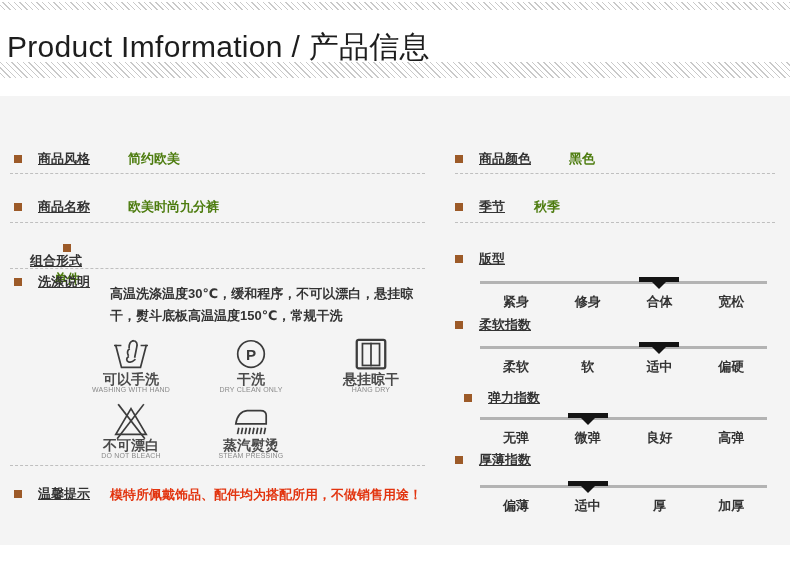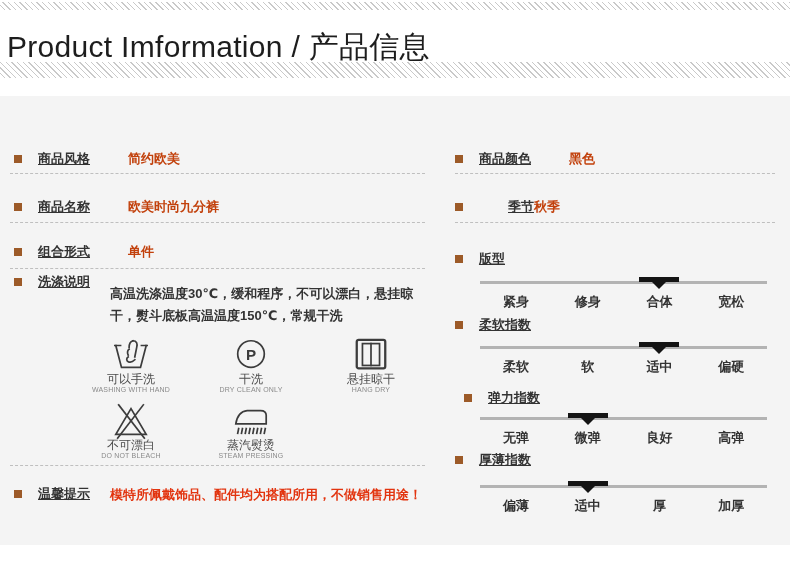--- a/index.html
+++ b/index.html
@@ -12,33 +12,33 @@
   .hatch-top{top:2px;height:8px;}
   .hatch-mid{top:62px;height:16px;}
   .page-title{position:absolute;left:7px;top:27px;font-size:30px;color:#1d1d1d;letter-spacing:.3px;white-space:nowrap;}
   .panel{position:absolute;left:0;top:96px;width:790px;height:449px;background:#f4f4f4;}
 
   .row{position:absolute;display:flex;align-items:center;height:16px;}
   .bullet{width:8px;height:8px;background:#9c5a28;flex:none;}
   .lbl{font-size:13px;font-weight:bold;color:#333;margin-left:16px;white-space:nowrap;text-decoration:underline;}
   .lbl.w90{width:90px;}
   .lbl.w55{width:55px;}
-  .val{font-size:13px;font-weight:bold;color:#c2410c;white-space:nowrap;}
+  .val{font-size:13px;font-weight:bold;color:#4d7c0f;white-space:nowrap;}
 
   .divider{position:absolute;border-top:1px dashed #bfbfbf;height:0;}
   .div-l{left:10px;width:415px;}
   .div-r{left:455px;width:320px;}
 
   .wash-text{position:absolute;left:110px;top:187px;width:326px;
     font-size:13px;font-weight:bold;line-height:22px;color:#333;}
   .tip-text{position:absolute;left:110px;top:390px;font-size:13px;font-weight:bold;color:#e2340f;white-space:nowrap;}
 
   .wash-icon{position:absolute;width:120px;text-align:center;}
   .wash-icon svg{display:block;margin:0 auto;height:38px;width:40px;}
-  .wash-zh{font-size:12px;color:#4a4a4a;line-height:11px;}
+  .wash-zh{font-size:14px;color:#4a4a4a;line-height:11px;font-weight:bold;}
   .wash-en{font-size:7px;color:#8a8a8a;line-height:9px;letter-spacing:.2px;}
 
   .slider-block{position:absolute;left:480px;width:287px;height:34px;}
   .track{position:absolute;left:0;top:0;width:100%;height:3px;background:#b3b3b3;}
   .marker{position:absolute;top:-4px;transform:translateX(-50%);width:40px;}
   .marker-bar{width:40px;height:5px;background:#141414;}
   .marker-tri{width:0;height:0;margin:0 auto;border-left:7px solid transparent;
     border-right:7px solid transparent;border-top:7px solid #141414;}
   .opts{position:absolute;left:0;top:12px;width:100%;display:grid;grid-template-columns:repeat(4,1fr);}
   .opts span{text-align:center;font-size:13px;font-weight:bold;color:#333;}
@@ -62,21 +62,21 @@
     </div>
     <div class="divider div-l" style="top:77px;"></div>
 
     <div class="row" style="left:14px;top:103px;">
       <span class="bullet"></span>
       <span class="lbl w90">商品名称</span>
       <span class="val">欧美时尚九分裤</span>
     </div>
     <div class="divider div-l" style="top:126px;"></div>
 
-    <div class="row" style="left:14px;top:148px;">
+    <div class="row" style="left:14px;top:148px;flex-direction:column;">
       <span class="bullet"></span>
       <span class="lbl w90">组合形式</span>
       <span class="val">单件</span>
     </div>
     <div class="divider div-l" style="top:172px;"></div>
 
     <div class="row" style="left:14px;top:178px;">
       <span class="bullet"></span>
       <span class="lbl">洗涤说明</span>
     </div>
@@ -147,21 +147,21 @@
     </div>
     <div class="tip-text">模特所佩戴饰品、配件均为搭配所用，不做销售用途！</div>
 
     <div class="row" style="left:455px;top:55px;">
       <span class="bullet"></span>
       <span class="lbl w90">商品颜色</span>
       <span class="val">黑色</span>
     </div>
     <div class="divider div-r" style="top:77px;"></div>
 
-    <div class="row" style="left:455px;top:103px;text-align:right;">
+    <div class="row" style="left:455px;top:103px;">
       <span class="bullet"></span>
       <span class="lbl w55">季节</span>
       <span class="val">秋季</span>
     </div>
     <div class="divider div-r" style="top:126px;"></div>
 
     <div class="row" style="left:455px;top:155px;">
       <span class="bullet"></span>
       <span class="lbl">版型</span>
     </div>

